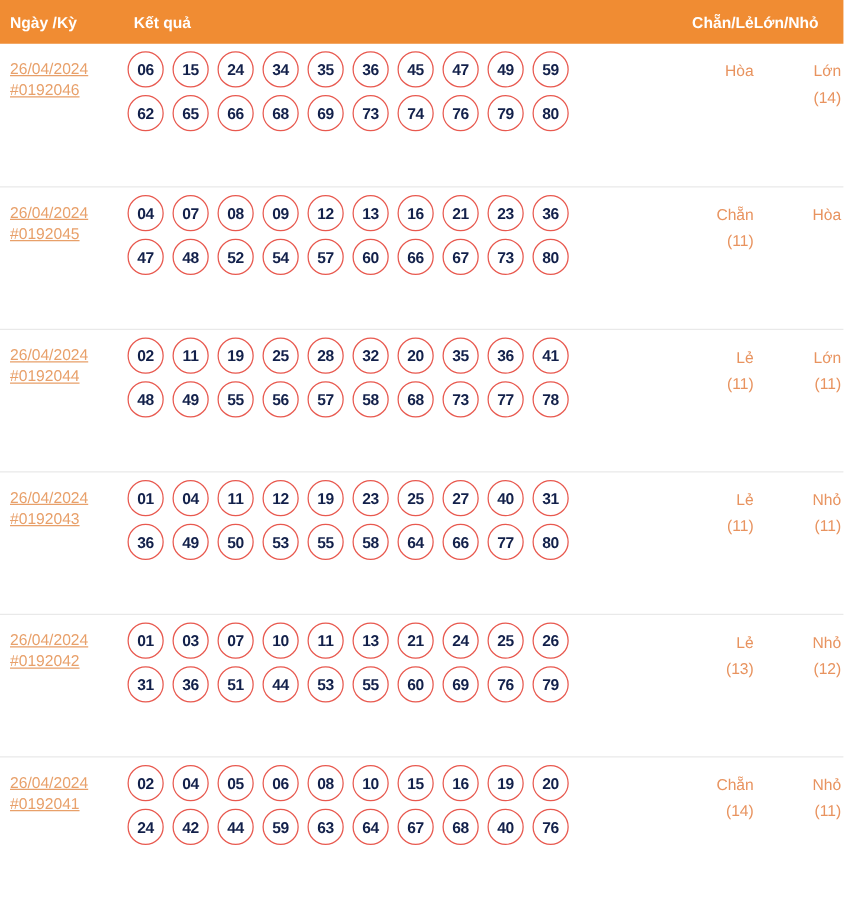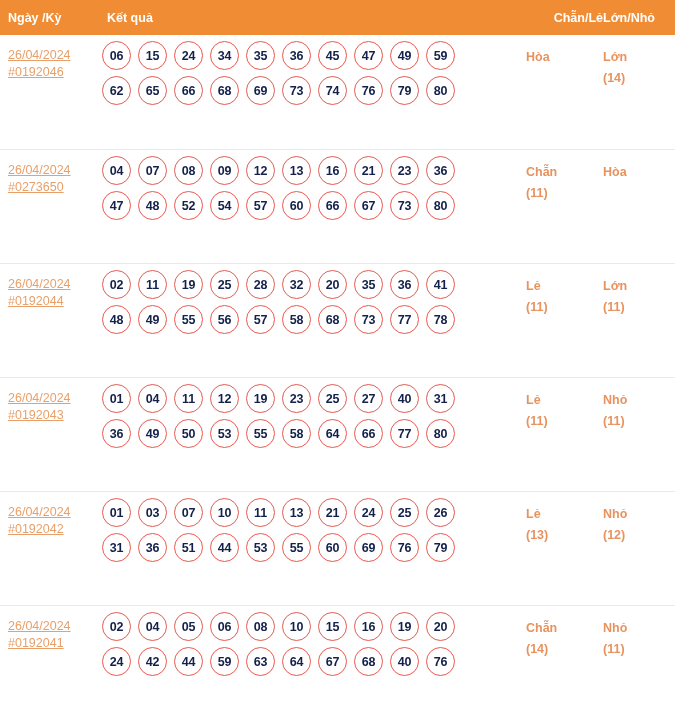--- a/index.html
+++ b/index.html
@@ -81,22 +81,21 @@
     justify-content: center;
     letter-spacing: -0.2px;
   }
 
   .cell-parity,
   .cell-size {
     padding-top: 12px;
     color: #e8935f;
     font-size: 12.5px;
     line-height: 21px;
-    text-align: left;
-    font-weight: bold;
+    text-align: right;
   }
   .cell-parity { width: 77px; }
   .cell-size   { width: 72px; padding-right: 2px; }
 
   .cell-parity .count,
   .cell-size .count { display: block; }
 </style>
 </head>
 <body>
 
@@ -135,21 +134,21 @@
             <div class="ball">74</div>
             <div class="ball">76</div>
             <div class="ball">79</div>
             <div class="ball">80</div>
           </div>
         </div>
         <div class="cell-parity"><span>Hòa</span><span class="count"></span></div>
         <div class="cell-size"><span>Lớn</span><span class="count">(14)</span></div>
       </div>
       <div class="row">
-        <div class="cell-date"><span>26/04/2024</span><span class="issue">#0273650</span></div>
+        <div class="cell-date"><span>26/04/2024</span><span class="issue">#0192045</span></div>
         <div class="cell-result">
           <div class="ball-row">
             <div class="ball">04</div>
             <div class="ball">07</div>
             <div class="ball">08</div>
             <div class="ball">09</div>
             <div class="ball">12</div>
             <div class="ball">13</div>
             <div class="ball">16</div>
             <div class="ball">21</div>

